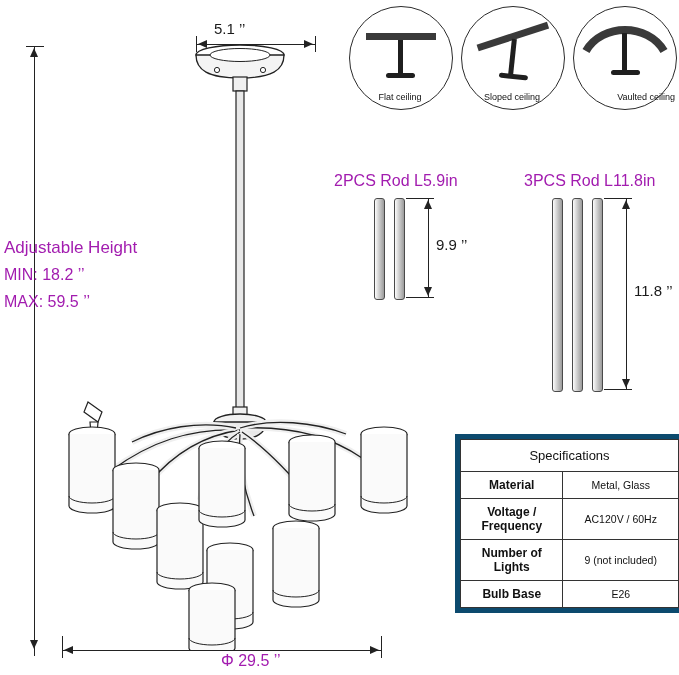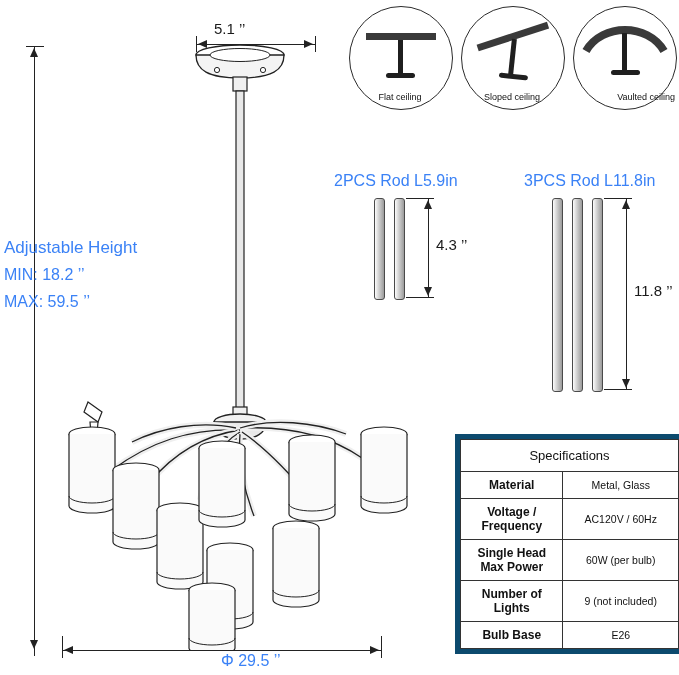--- a/index.html
+++ b/index.html
@@ -9,21 +9,21 @@
   }
   body {
     width: 679px;
     height: 675px;
     position: relative;
     font-family: "Liberation Sans", sans-serif;
     color: #1a1a1a;
     overflow: hidden;
   }
   .abs { position: absolute; }
-  .txt { font-size: 15px; color: #3b82f6; white-space: nowrap; }
+  .txt { font-size: 15px; color: #a21caf; white-space: nowrap; }
   .txt-lg { font-size: 17px; }
 
   
   #top-dim { left: 196px; top: 20px; width: 120px; height: 30px; }
   #top-dim .lbl { position: absolute; left: 18px; top: 0px; font-size: 15px; }
   #top-dim .line { position: absolute; left: 0; top: 24px; width: 120px; height: 1px; background: #222; }
   #top-dim .tickL { position: absolute; left: 0; top: 16px; width: 1px; height: 16px; background: #222; }
   #top-dim .tickR { position: absolute; left: 119px; top: 16px; width: 1px; height: 16px; background: #222; }
   #top-dim .arrL { position: absolute; left: 2px; top: 20px; width: 0; height: 0;
       border-top: 4px solid transparent; border-bottom: 4px solid transparent; border-right: 9px solid #222; }
@@ -251,21 +251,21 @@
 <div class="abs txt rodlabel" style="left:334px; top:172px;">2PCS Rod L5.9in</div>
 <div class="abs" style="left:370px; top:198px; width:120px; height:110px;">
   <div class="rod" style="left:4px; top:0; width:9px; height:100px;"></div>
   <div class="rod" style="left:24px; top:0; width:9px; height:100px;"></div>
 
   <div class="dimline" style="left:58px; top:0; width:1px; height:100px;"></div>
   <div class="dimline" style="left:36px; top:0; width:28px; height:1px;"></div>
   <div class="dimline" style="left:36px; top:99px; width:28px; height:1px;"></div>
   <div class="abs" style="left:54px; top:2px; width:0;height:0;border-left:4px solid transparent;border-right:4px solid transparent;border-bottom:9px solid #222;"></div>
   <div class="abs" style="left:54px; top:89px; width:0;height:0;border-left:4px solid transparent;border-right:4px solid transparent;border-top:9px solid #222;"></div>
-  <div class="dimtext" style="left:66px; top:38px;">4.3 ’’</div>
+  <div class="dimtext" style="left:66px; top:38px;">9.9 ’’</div>
 </div>
 
 <div class="abs txt rodlabel" style="left:524px; top:172px;">3PCS Rod L11.8in</div>
 <div class="abs" style="left:548px; top:198px; width:130px; height:200px;">
   <div class="rod" style="left:4px; top:0; width:9px; height:192px;"></div>
   <div class="rod" style="left:24px; top:0; width:9px; height:192px;"></div>
   <div class="rod" style="left:44px; top:0; width:9px; height:192px;"></div>
 
   <div class="dimline" style="left:78px; top:0; width:1px; height:192px;"></div>
   <div class="dimline" style="left:56px; top:0; width:28px; height:1px;"></div>
@@ -283,24 +283,20 @@
     </tr>
     <tr>
       <td class="k">Material</td>
       <td class="v">Metal, Glass</td>
     </tr>
     <tr>
       <td class="k">Voltage / Frequency</td>
       <td class="v">AC120V / 60Hz</td>
     </tr>
     <tr>
-      <td class="k">Single Head Max Power</td>
-      <td class="v">60W (per bulb)</td>
-    </tr>
-    <tr>
       <td class="k">Number of Lights</td>
       <td class="v">9 (not included)</td>
     </tr>
     <tr>
       <td class="k">Bulb Base</td>
       <td class="v">E26</td>
     </tr>
   </tbody>
     </table>
 </div>

